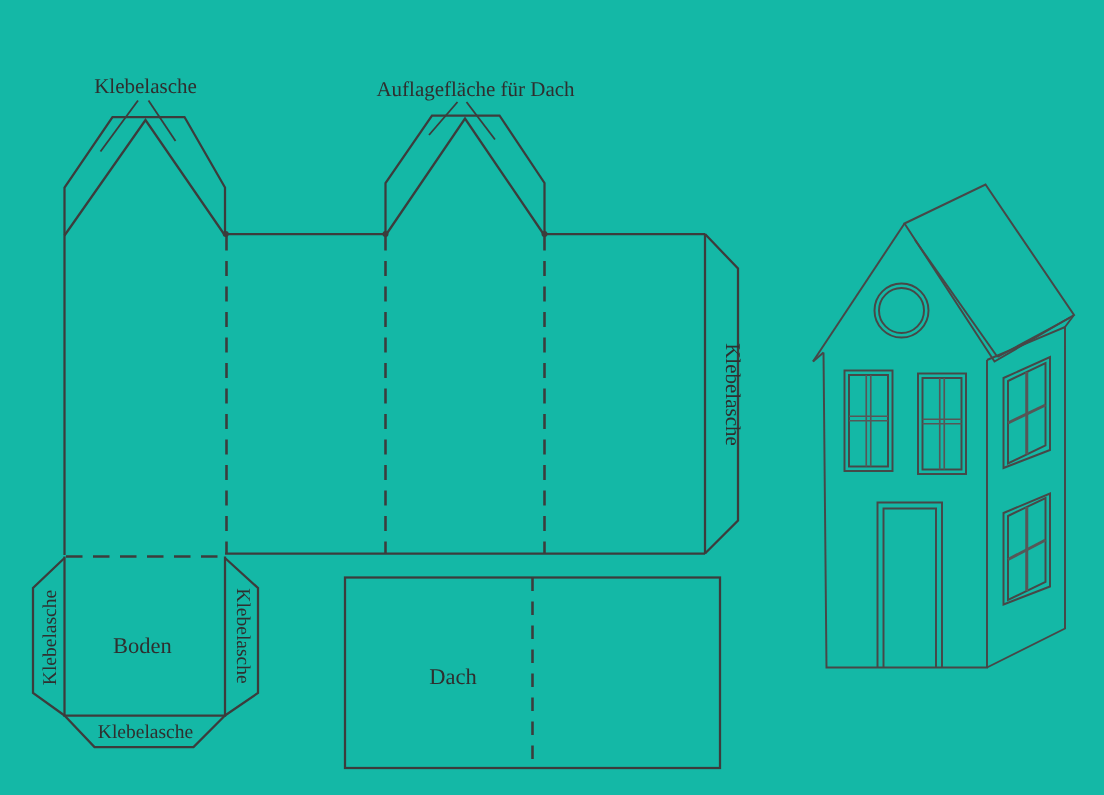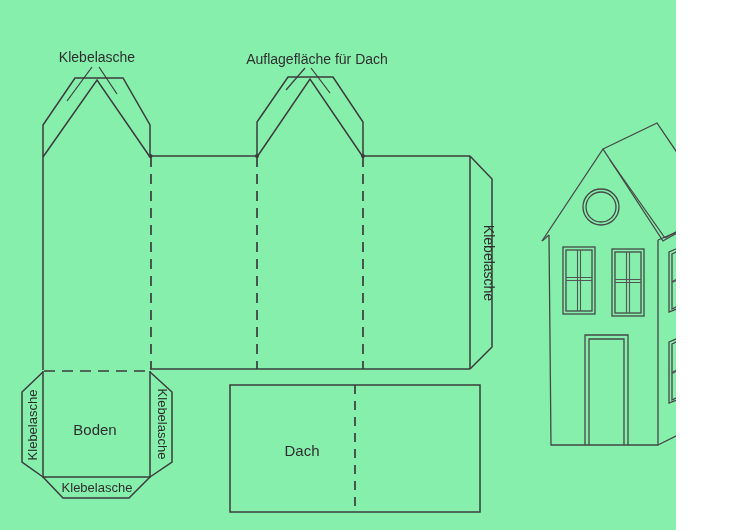--- a/index.html
+++ b/index.html
@@ -1,18 +1,18 @@
 <!DOCTYPE html>
 <html><head>
 <meta charset="utf-8">
 <style>
   html,body{margin:0;padding:0;background:#ffffff;}
   #stage{
-    position:relative;width:676px;height:530px;background:#86efac;overflow:hidden;
-    font-family:Liberation Sans, sans-serif;
+    position:relative;width:736px;height:530px;background:#14b8a6;overflow:hidden;
+    font-family:Liberation Serif, serif;
   }
   svg{position:absolute;left:0;top:0;}
   svg text{fill:#2f2f2f;}
   .lbl{font-size:14px;}
   .lbl-big{font-size:15px;}
   .lbl-tab{font-size:13px;}
 </style>
 </head>
 <body>
 

